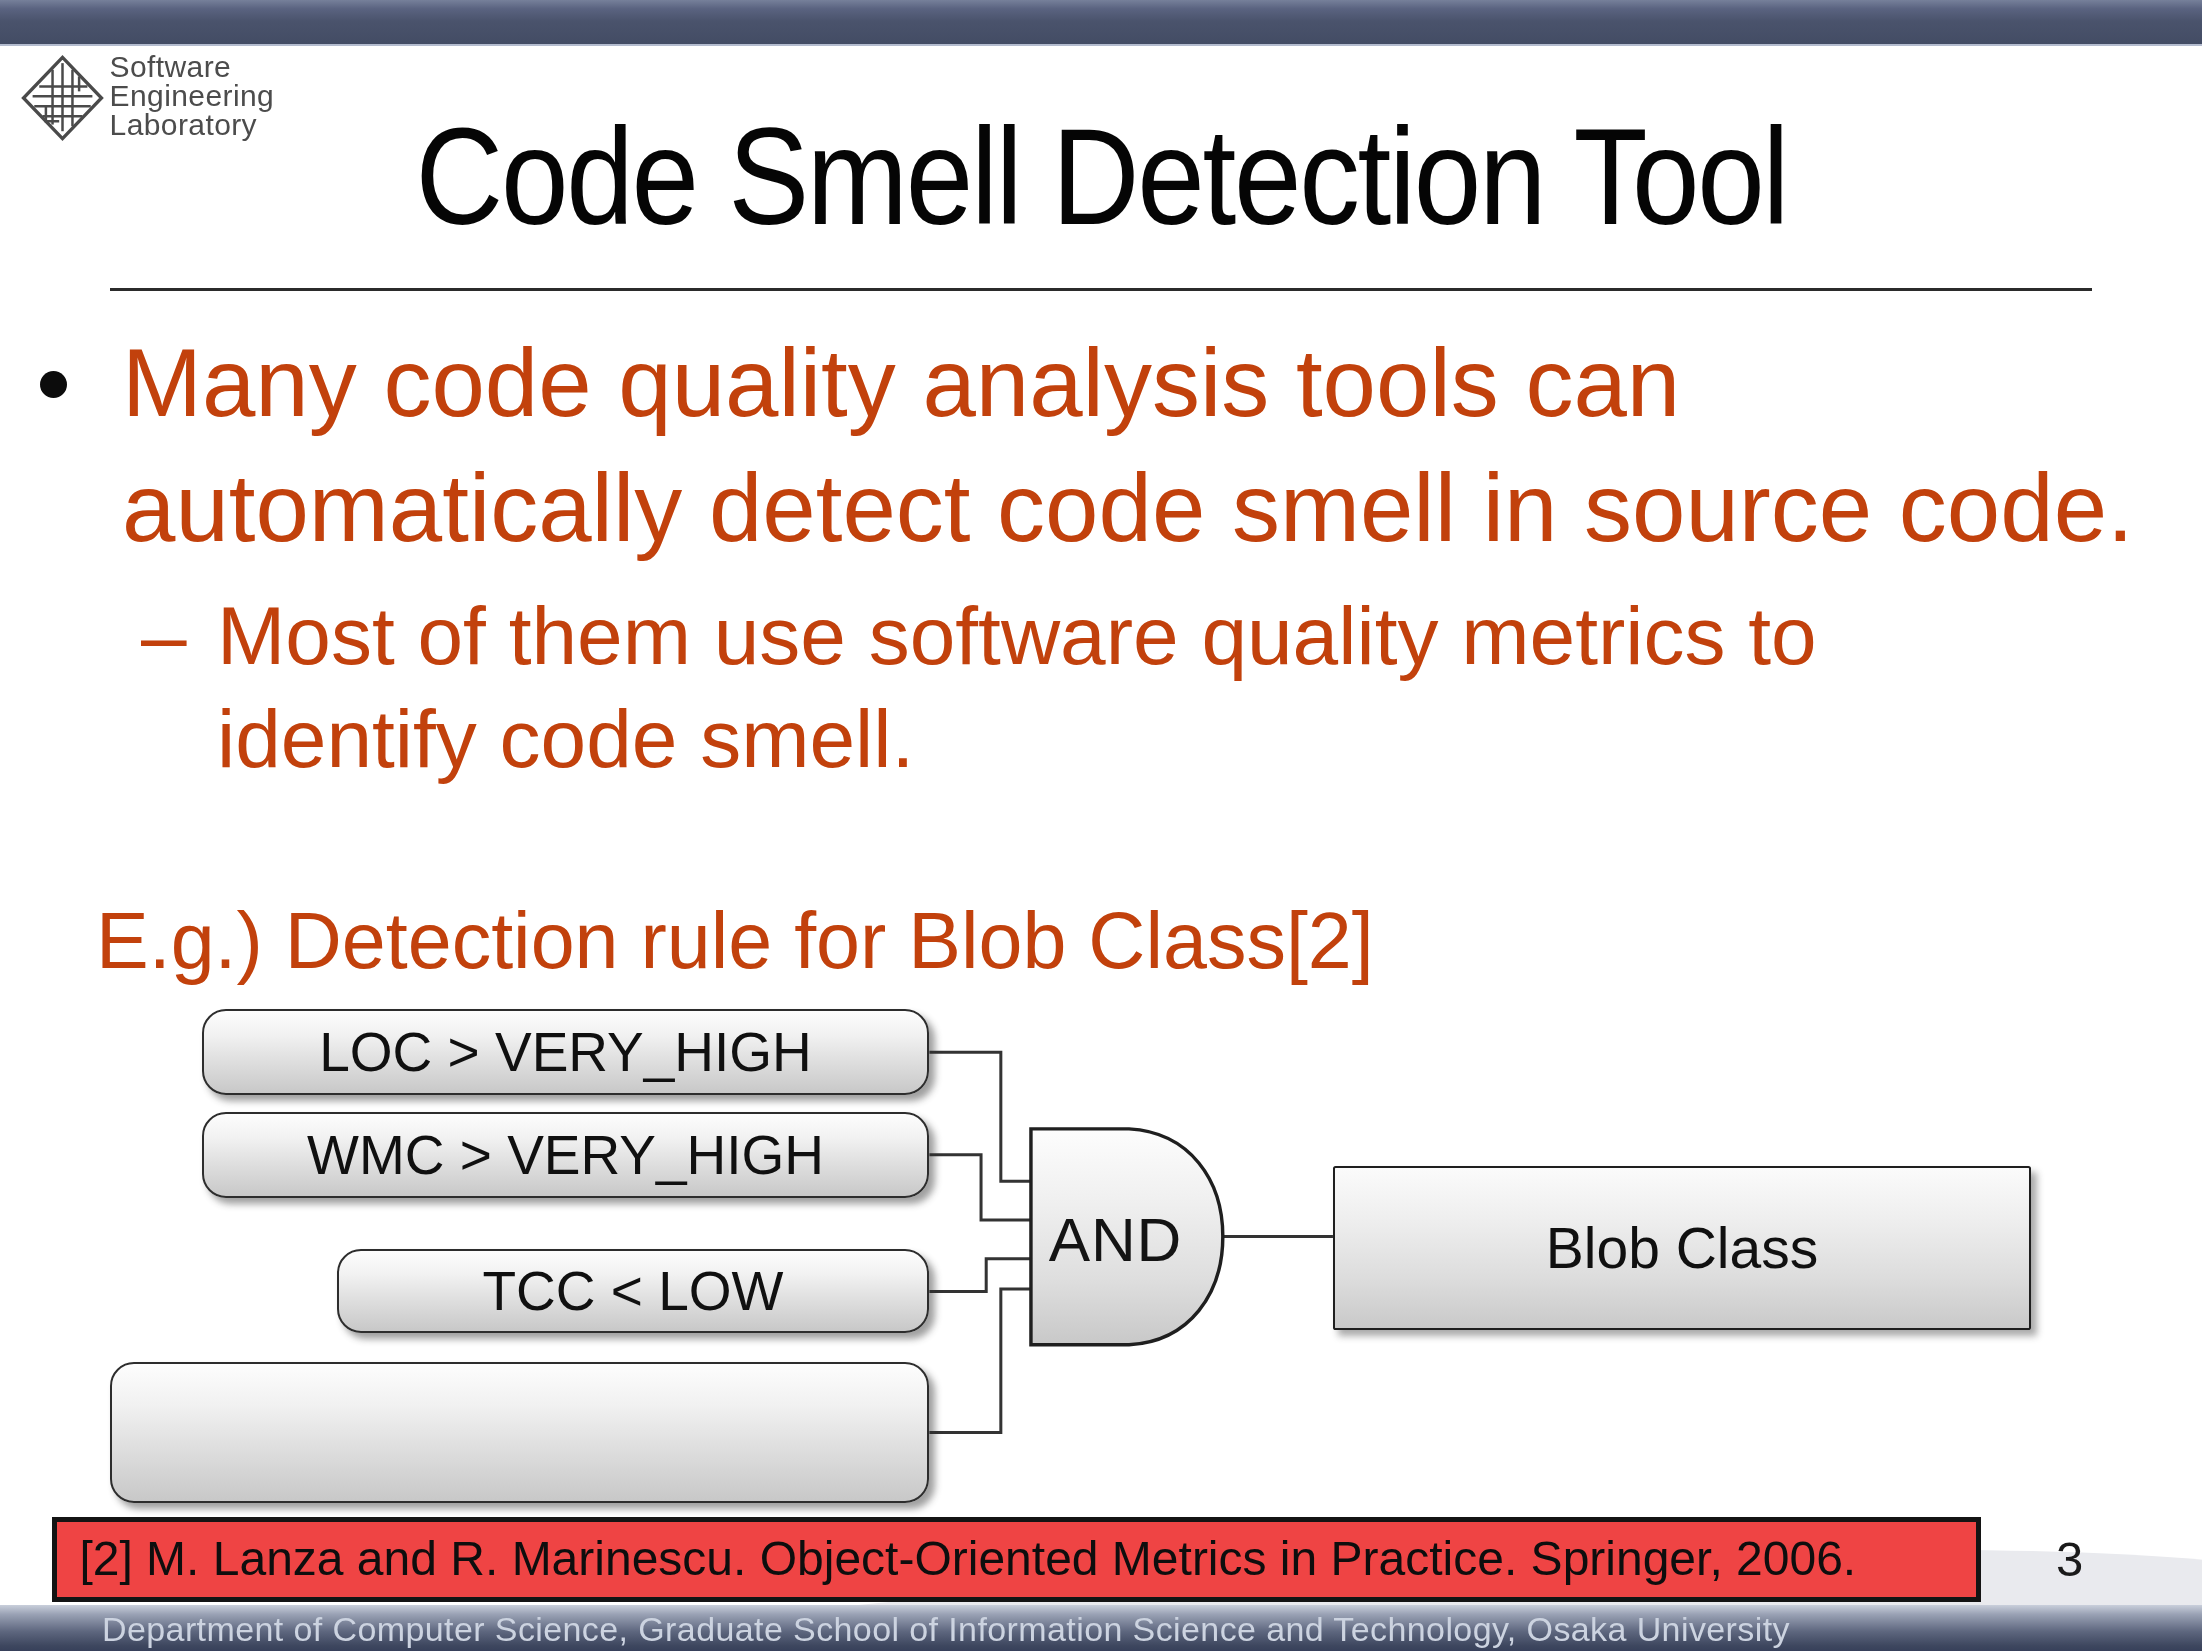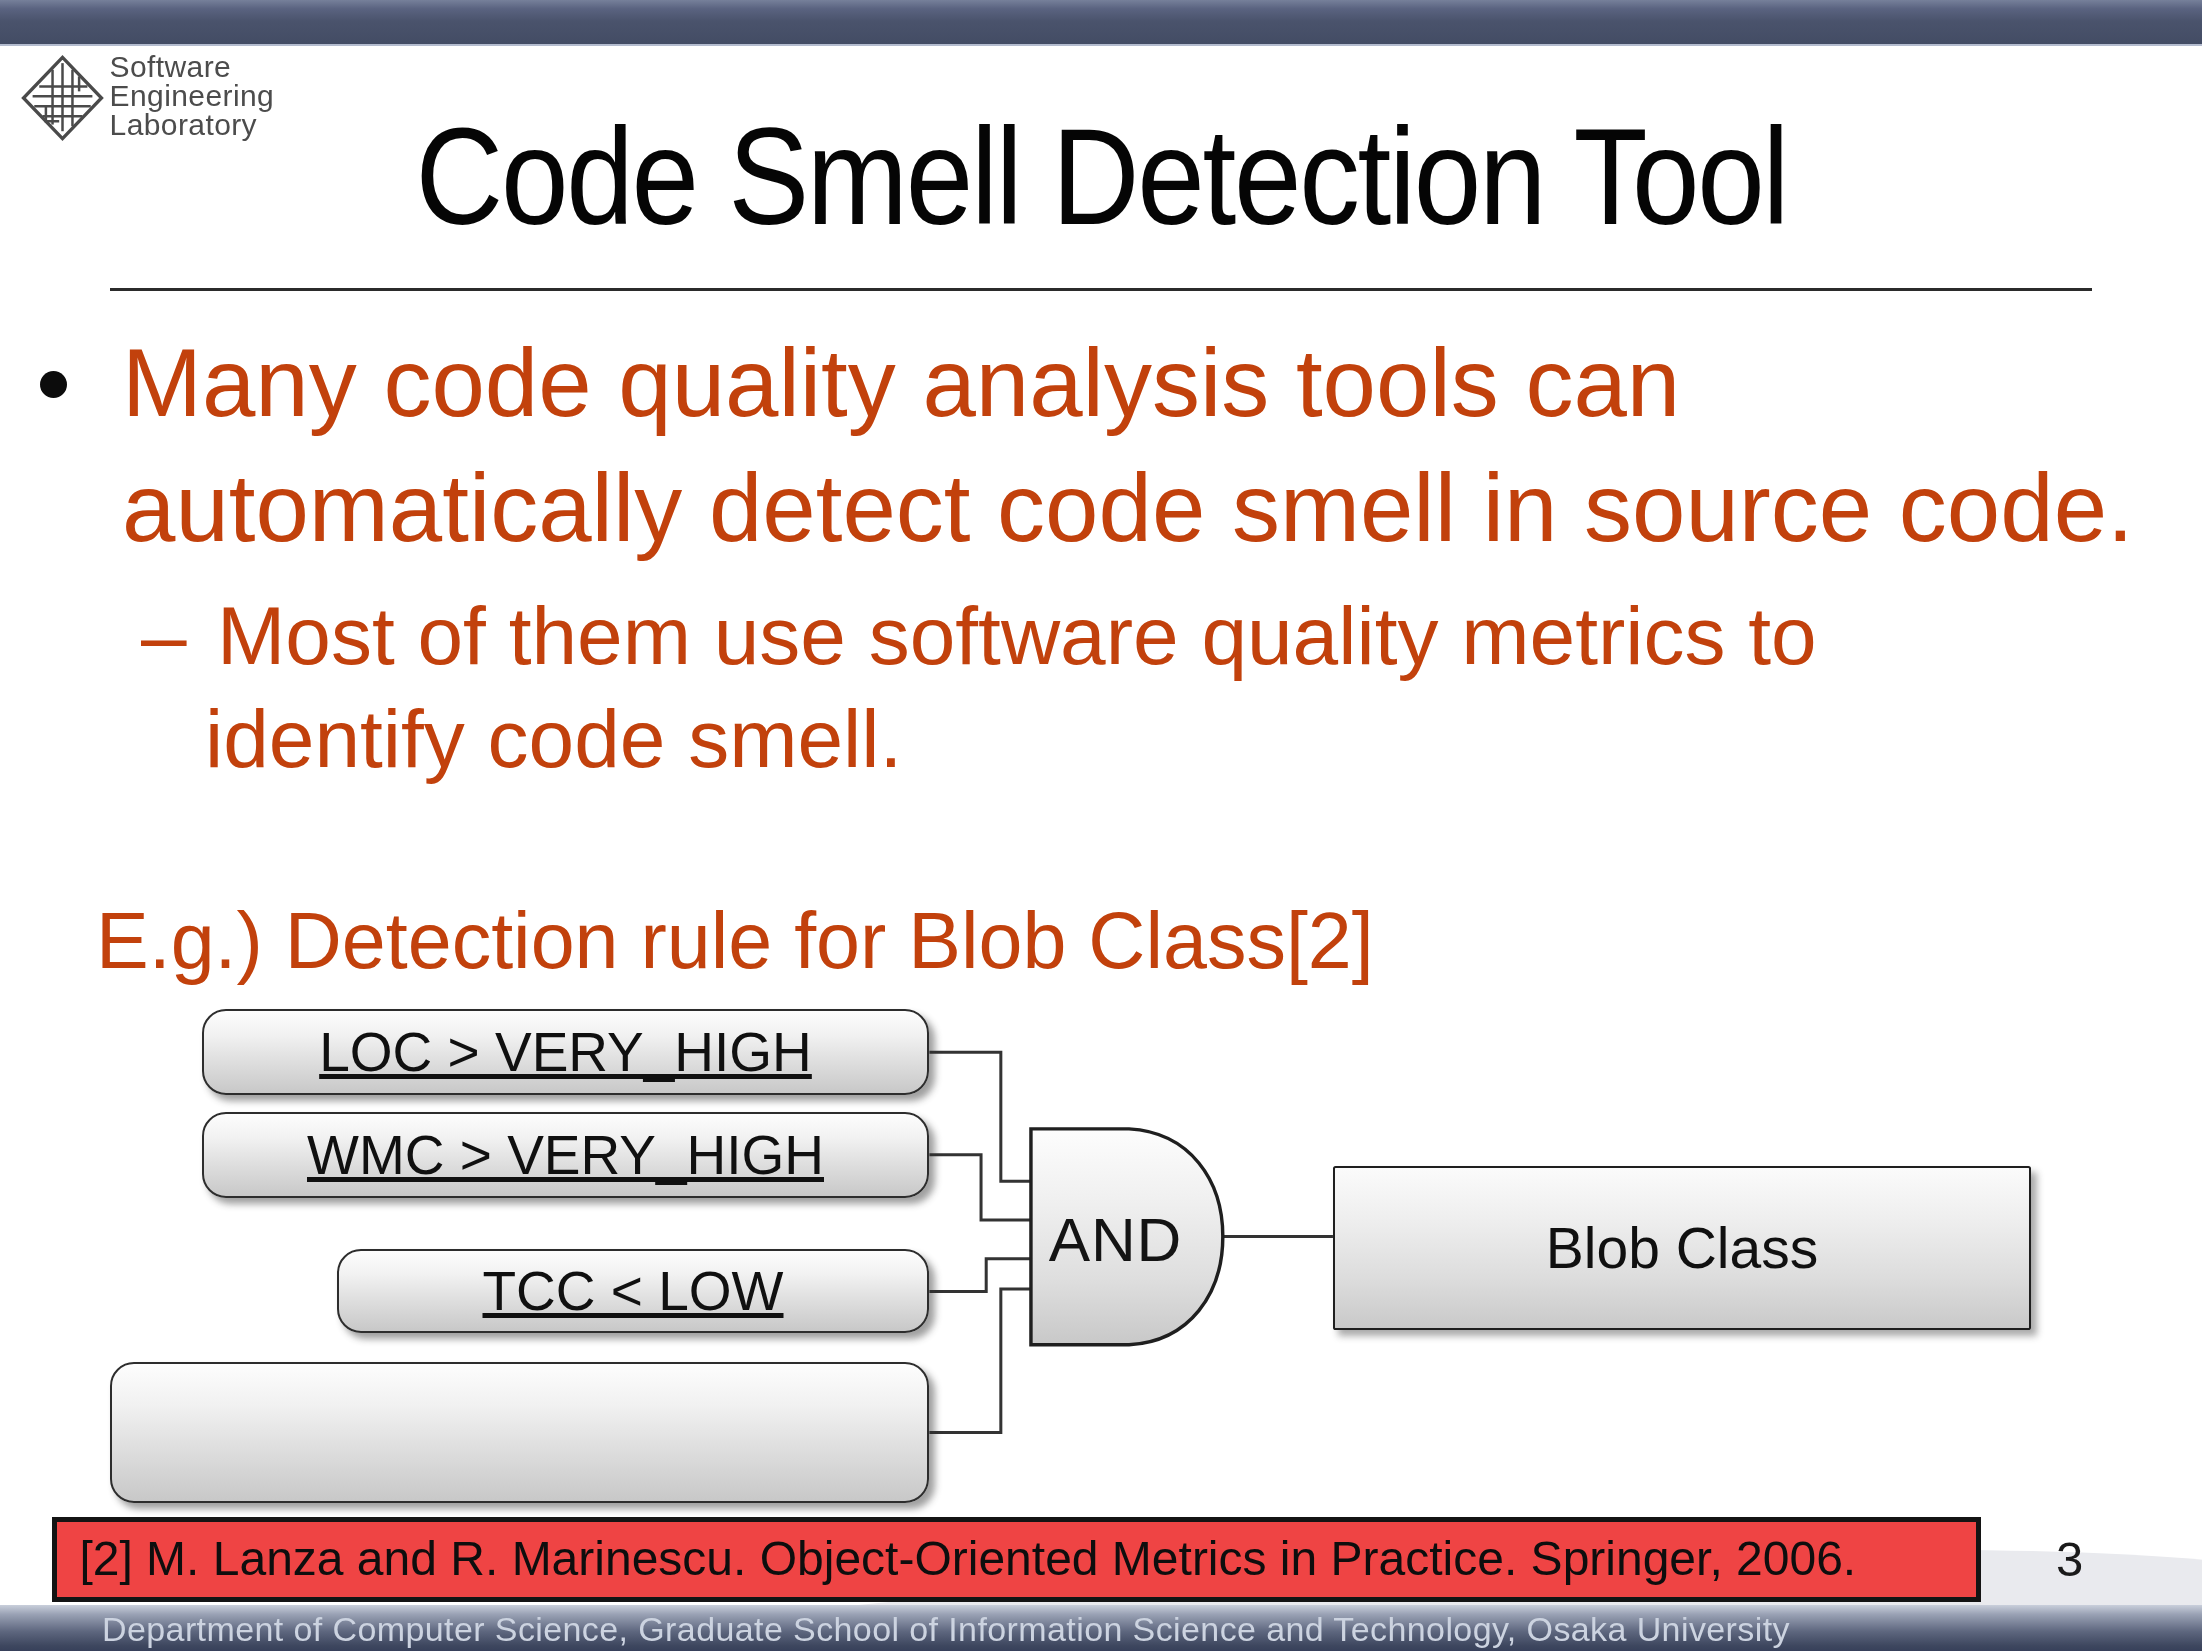--- a/index.html
+++ b/index.html
@@ -29,30 +29,30 @@
     font-size:138px;color:#050505;letter-spacing:-2.6px;}
   .rule{left:110px;top:288px;width:1982px;height:3.4px;background:#2b2b2b;}
 
   
   .btxt{white-space:nowrap;color:#c2410c;}
   .b-dot{left:40px;top:371px;width:27px;height:27px;border-radius:50%;background:#0c0c0c;}
   .b-line1{left:122px;top:328px;font-size:96px;}
   .b-line2{left:122px;top:453px;font-size:96px;}
   .sub-dash{left:141px;top:589px;font-size:82px;}
   .sub-line1{left:217px;top:589px;font-size:82px;}
-  .sub-line2{left:205px;top:692px;font-size:82px;}
+  .sub-line2{left:217px;top:692px;font-size:82px;}
   .eg-line{left:96px;top:895px;font-size:79px;}
 
   
   .node{
     box-sizing:border-box;border:2.6px solid #2d2d2d;border-radius:24px;
     background:linear-gradient(180deg,#fdfdfd 0%,#f1f1f1 30%,#dedede 62%,#c8c8c8 100%);
     box-shadow:5.2px 6px 7.7px rgba(45,45,45,.45);
     display:flex;align-items:center;justify-content:center;
-    font-size:55px;color:#101010;text-align:right;line-height:65px;text-decoration:underline;
+    font-size:55px;color:#101010;text-align:right;line-height:65px;
   }
   .node-loc {left:202px;top:1009px;width:727px;height:86px;}
   .node-wmc {left:202px;top:1112px;width:727px;height:86px;}
   .node-tcc {left:337px;top:1249px;width:592px;height:84px;}
   .node-cont{left:110px;top:1362px;width:819px;height:141px;}
   .node-blob{
     left:1333px;top:1166px;width:698px;height:164px;box-sizing:border-box;
     border:2.6px solid #1f1f1f;border-radius:2.6px;
     background:linear-gradient(180deg,#fbfbfb 0%,#ededed 35%,#dcdcdc 70%,#c9c9c9 100%);
     box-shadow:5.2px 6px 7.7px rgba(45,45,45,.4);

